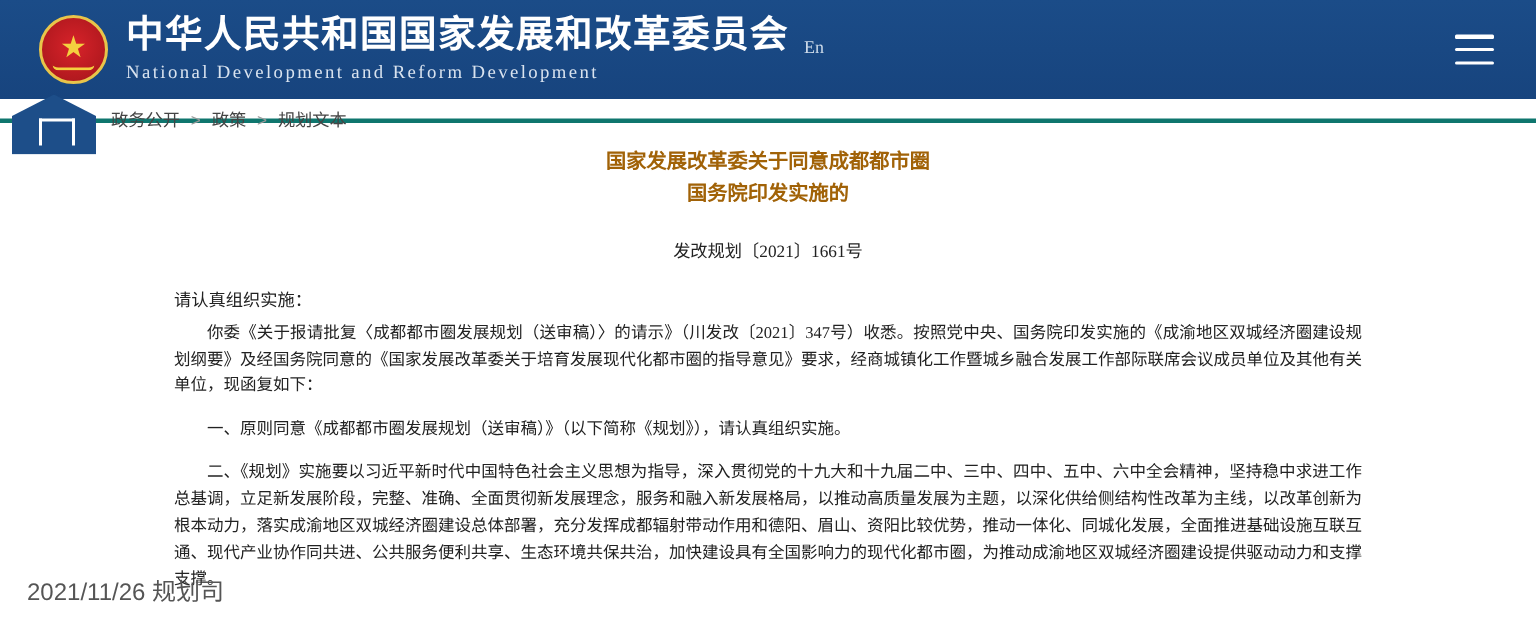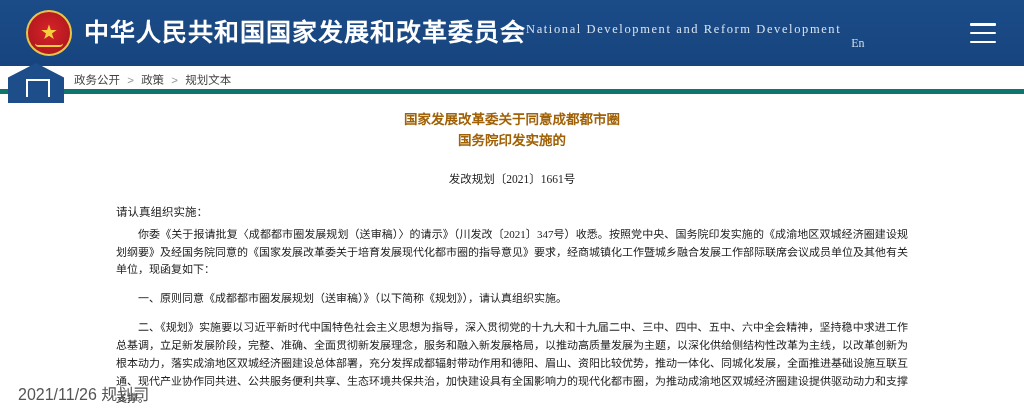--- a/index.html
+++ b/index.html
@@ -42,21 +42,21 @@
     line-height: 1;
   }
   .emblem::after {
     content: "";
     position: absolute;
     left: 7px; right: 7px; bottom: 7px;
     height: 7px;
     border-bottom: 2px solid #f4d03f;
     border-radius: 0 0 4px 4px;
   }
-  .title-block { display:flex; flex-direction: row; justify-content:center; }
+  .title-block { display:flex; flex-direction: column; justify-content:center; }
   .title-cn {
     color: #ffffff;
     font-size: 25px;
     font-weight: bold;
     letter-spacing: 1px;
     line-height: 1.1;
     white-space: nowrap;
   }
   .title-en {
     color: #d9e3ef;
@@ -64,39 +64,39 @@
     letter-spacing: 1.6px;
     margin-top: 3px;
     white-space: nowrap;
     font-family: "Liberation Serif", "DejaVu Serif", serif;
   }
   .lang-link {
     color: #cfdcea;
     font-size: 12px;
     margin-left: 10px;
     align-self: flex-start;
-    margin-top: 36px;
+    margin-top: 24px;
     text-decoration: none;
     font-family: "Liberation Serif", serif;
   }
   .menu-btn {
     position: absolute;
     right: 28px; top: 50%;
     transform: translateY(-50%);
     width: 26px; height: 20px;
     display: flex; flex-direction: column; justify-content: space-between;
     cursor: pointer;
   }
   .menu-btn span { display:block; height: 2.5px; background:#fff; border-radius:1px; }
 
   
   .crumb-bar {
     position: relative;
-    height: 28px;
-    border-bottom: 5px solid #0f766e;
+    height: 16px;
+    border-bottom: 3px solid #0f766e;
     background: #fff;
   }
   .crumb-home {
     position: absolute;
     left: 8px; top: -3px;
     width: 56px; height: 40px;
     background: #1d4e89;
     clip-path: polygon(50% 0%, 100% 36%, 100% 100%, 0% 100%, 0% 36%);
   }
   .crumb-home::after {

